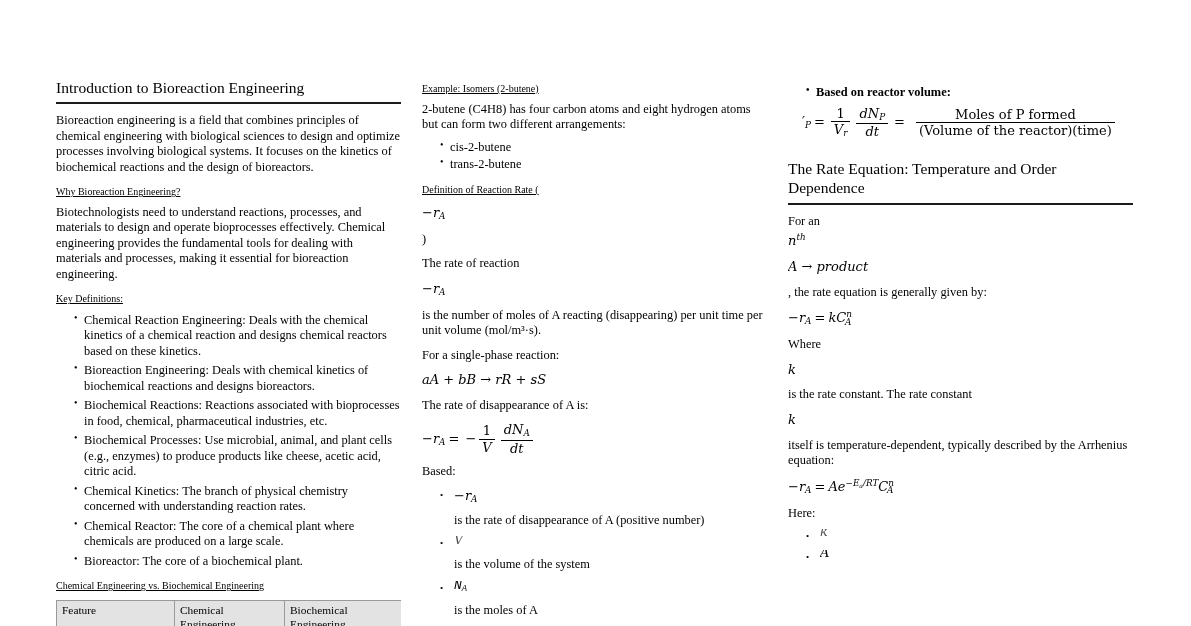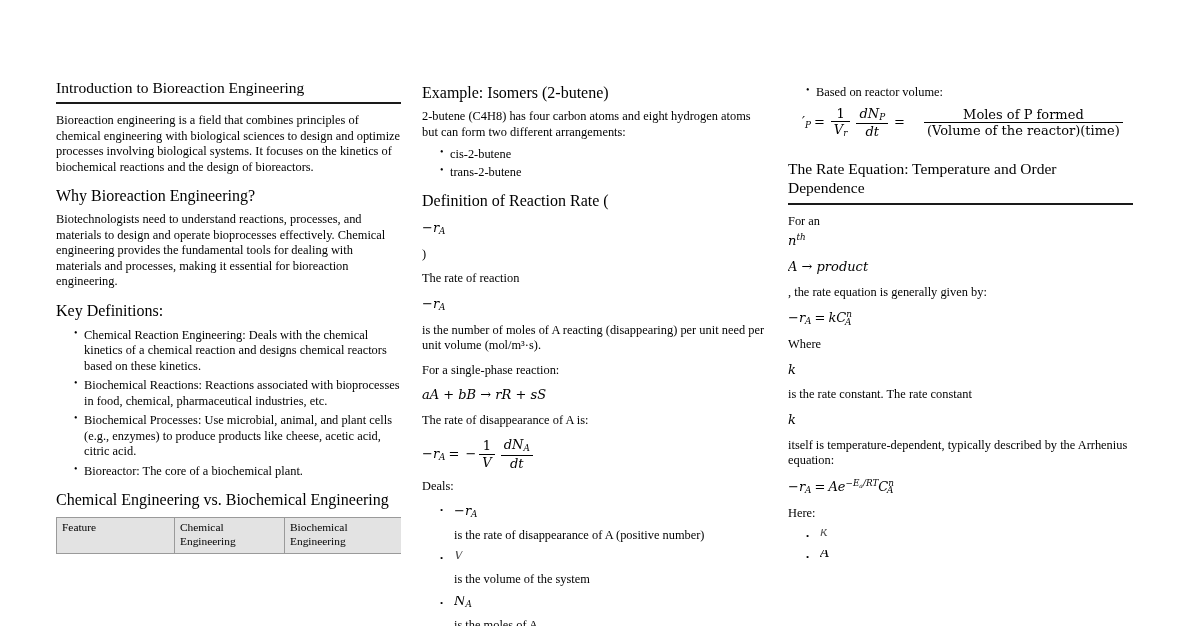--- a/index.html
+++ b/index.html
@@ -40,25 +40,26 @@
 
   h1.doc-h1 {
     font-size: 15.5px;
     font-weight: normal;
     line-height: 1.25;
     margin: 0 0 0 0;
     padding: 0 0 5px 0;
     border-bottom: 2px solid #1a1a1a;
   }
   h2.doc-h2 {
-    font-size: 16px;
+    font-size: 10px;
     font-weight: normal;
     line-height: 1.25;
     margin: 11px 0 5px 0;
     padding: 0;
+    text-decoration: underline;
   }
   p.doc-p {
     font-size: 12.4px;
     line-height: 1.25;
     margin: 9px 0 0 0;
     text-align: left;
   }
   p.doc-p.tight { margin-top: 6px; }
 
   ul.doc-ul {
@@ -140,21 +141,21 @@
   }
   .frac .num {
     display: block;
     padding: 0 3px 1px 3px;
     border-bottom: 1.2px solid #000;
   }
   .frac .den {
     display: block;
     padding: 1px 3px 0 3px;
   }
-  .frac.wide { margin: 0 16px; }
+  .frac.wide { margin: 0 8px; }
 
   .units {
     font-family: "DejaVu Serif", "Liberation Serif", serif;
     font-size: 12.4px;
   }
   .units .sup {
     font-size: 0.66em;
     vertical-align: 0.5em;
     font-style: italic;
   }
@@ -198,22 +199,25 @@
       <p class="doc-p">Bioreaction engineering is a field that combines principles of chemical engineering with biological sciences to design and optimize processes involving biological systems. It focuses on the kinetics of biochemical reactions and the design of bioreactors.</p>
 
       <h2 class="doc-h2">Why Bioreaction Engineering?</h2>
 
       <p class="doc-p tight">Biotechnologists need to understand reactions, processes, and materials to design and operate bioprocesses effectively. Chemical engineering provides the fundamental tools for dealing with materials and processes, making it essential for bioreaction engineering.</p>
 
       <h2 class="doc-h2">Key Definitions:</h2>
 
       <ul class="doc-ul spaced">
         <li>Chemical Reaction Engineering: Deals with the chemical kinetics of a chemical reaction and designs chemical reactors based on these kinetics.</li>
+        <li>Bioreaction Engineering: Deals with chemical kinetics of biochemical reactions and designs bioreactors.</li>
         <li>Biochemical Reactions: Reactions associated with bioprocesses in food, chemical, pharmaceutical industries, etc.</li>
         <li>Biochemical Processes: Use microbial, animal, and plant cells (e.g., enzymes) to produce products like cheese, acetic acid, citric acid.</li>
+        <li>Chemical Kinetics: The branch of physical chemistry concerned with understanding reaction rates.</li>
+        <li>Chemical Reactor: The core of a chemical plant where chemicals are produced on a large scale.</li>
         <li>Bioreactor: The core of a biochemical plant.</li>
       </ul>
 
       <h2 class="doc-h2">Chemical Engineering vs. Biochemical Engineering</h2>
 
       <table class="cmp-table">
         <colgroup>
             <col class="c1">
             <col class="c2">
             <col class="c3">
@@ -248,54 +252,54 @@
       </div>
 
       <p class="doc-p">)</p>
 
       <p class="doc-p">The rate of reaction</p>
 
       <div class="math">
         <span>−r</span><span class="sub">A</span>
       </div>
 
-      <p class="doc-p">is the number of moles of A reacting (disappearing) per unit need per unit volume (mol/m³·s).</p>
+      <p class="doc-p">is the number of moles of A reacting (disappearing) per unit time per unit volume (mol/m³·s).</p>
 
       <p class="doc-p">For a single-phase reaction:</p>
 
       <div class="math">aA + bB → rR + sS</div>
 
       <p class="doc-p">The rate of disappearance of A is:</p>
 
       <div class="math">
         <span>−r<span class="sub">A</span></span><span class="op">=</span><span class="op" style="padding-right:0;">−</span><span class="frac"><span class="num up">1</span><span class="den">V</span></span><span class="frac"><span class="num">dN<span class="sub">A</span></span><span class="den">dt</span></span>
       </div>
 
-      <p class="doc-p">Deals:</p>
+      <p class="doc-p">Based:</p>
 
       <ul class="math-ul">
         <li>
           <div class="math inblock"><span>−r</span><span class="sub">A</span></div>
           <div class="mdesc">is the rate of disappearance of A (positive number)</div>
         </li>
         <li>
           <div class="math inblock clip-glyph" style="height:14px;color:#555;"><span style="position:relative;top:-4px;display:inline-block;">V</span></div>
           <div class="mdesc">is the volume of the system</div>
         </li>
         <li>
-          <div class="math inblock clip-glyph" style="height:15px;"><span style="position:relative;top:-3px;display:inline-block;"><span>N</span><span class="sub">A</span></span></div>
+          <div class="math inblock clip-glyph" style="height:15px;font-family:Liberation Mono, monospace;"><span style="position:relative;top:-3px;display:inline-block;"><span>N</span><span class="sub">A</span></span></div>
           <div class="mdesc">is the moles of A</div>
         </li>
       </ul>
 
     </div>
 
     <div class="col col-3">
 
-      <ul class="doc-ul" style="margin-top:0;">
+      <ul class="doc-ul" style="margin-top:0;font-weight:bold;">
         <li>Based on reactor volume:</li>
       </ul>
 
       <div class="math" style="margin-left:14px;margin-top:6px;">
         <span><span>′</span><span class="sub">P</span></span><span class="op">=</span><span class="frac"><span class="num up">1</span><span class="den"><span>V</span><span class="sub">r</span></span></span><span class="frac"><span class="num"><span>dN</span><span class="sub">P</span></span><span class="den">dt</span></span><span class="op">=</span><span class="frac wide"><span class="num up">Moles of P formed</span><span class="den up">(Volume of the reactor)(time)</span></span>
       </div>
 
       <h1 class="doc-h1" style="margin-top:20px;">The Rate Equation: Temperature and Order Dependence</h1>
 
       <p class="doc-p">For an</p>

